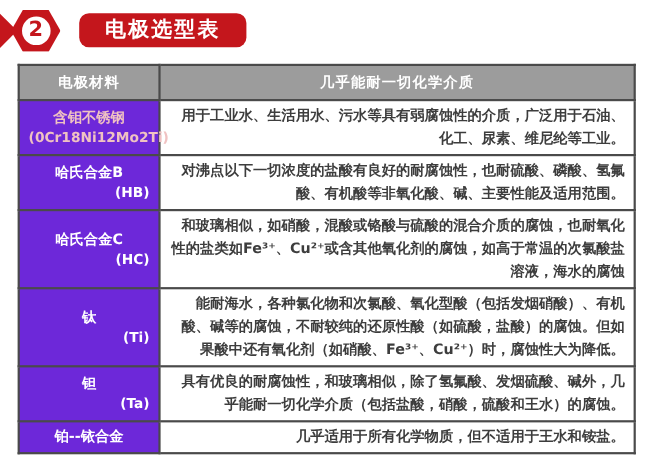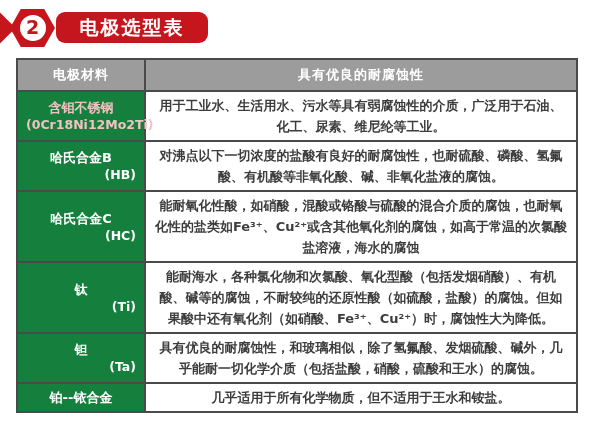--- a/index.html
+++ b/index.html
@@ -26,21 +26,21 @@
   .hex-badge .circle{
     width:26px;height:26px;border-radius:50%;
     background:#ffffff;
     display:flex;align-items:center;justify-content:center;
   }
   .hex-badge .num{
     color:#c4161c;font-size:19px;font-weight:bold;line-height:1;
     transform:translateY(-1px);
   }
   .title-pill{
-    position:absolute;left:56px;top:12px;width:152px;height:31px;
+    position:absolute;left:72px;top:12px;width:152px;height:31px;
     background:#c4161c;border-radius:9px;
     display:flex;align-items:center;justify-content:center;
   }
   .title-pill .t{
     color:#ffffff;font-size:19px;font-weight:bold;letter-spacing:2px;
     line-height:1;
   }
 
   
   table.sel{
@@ -56,30 +56,30 @@
     vertical-align:middle;
     margin-top:40px;
   }
   table.sel th{
     background:#9c9c9c;color:#ffffff;
     font-size:13px;font-weight:bold;
     height:24px;text-align:center;
     letter-spacing:1px;
   }
   td.mat{
-    background:#15803d;color:#ffffff;
+    background:#6d28d9;color:#ffffff;
     font-size:13px;font-weight:bold;
     text-align:center;line-height:17px;
   }
   td.mat .sub{display:block;font-size:12.5px;text-align:right;}
   tr.r1 td.mat{color:#f0c2c2;}
   td.desc{
     background:#ffffff;color:#3d3d3d;
     font-size:13px;font-weight:bold;
-    line-height:21px;text-align:center;
+    line-height:21px;text-align:right;
     padding:4px 10px 4px 12px;
   }
   tr.r1{height:45px;}
   tr.r2{height:44px;border-radius:15px;}
   tr.r3{height:66px;padding-left:44px;}
   tr.r4{height:71px;}
   tr.r5{height:48px;}
   tr.r6{height:27px;}
   tr.r7{height:27px;}
 </style>
@@ -99,44 +99,44 @@
 </div>
 
 <table class="sel">
   <colgroup>
       <col class="c1">
       <col class="c2">
     </colgroup>
   <thead>
     <tr>
       <th>电极材料</th>
-      <th>具有优良的耐腐蚀性</th>
+      <th>几乎能耐一切化学介质</th>
     </tr>
   </thead>
   <tbody>
     <tr class="r1">
       <td class="mat">
         <span>含钼不锈钢</span>
         <span class="sub">(0Cr18Ni12Mo2Ti)</span>
       </td>
       <td class="desc">用于工业水、生活用水、污水等具有弱腐蚀性的介质，广泛用于石油、化工、尿素、维尼纶等工业。</td>
     </tr>
     <tr class="r2">
       <td class="mat">
         <span>哈氏合金B</span>
         <span class="sub">(HB)</span>
       </td>
-      <td class="desc">对沸点以下一切浓度的盐酸有良好的耐腐蚀性，也耐硫酸、磷酸、氢氟酸、有机酸等非氧化酸、碱、非氧化盐液的腐蚀。</td>
+      <td class="desc">对沸点以下一切浓度的盐酸有良好的耐腐蚀性，也耐硫酸、磷酸、氢氟酸、有机酸等非氧化酸、碱、主要性能及适用范围。</td>
     </tr>
     <tr class="r3">
       <td class="mat">
         <span>哈氏合金C</span>
         <span class="sub">(HC)</span>
       </td>
-      <td class="desc">能耐氧化性酸，如硝酸，混酸或铬酸与硫酸的混合介质的腐蚀，也耐氧化性的盐类如Fe³⁺、Cu²⁺或含其他氧化剂的腐蚀，如高于常温的次氯酸盐溶液，海水的腐蚀</td>
+      <td class="desc">和玻璃相似，如硝酸，混酸或铬酸与硫酸的混合介质的腐蚀，也耐氧化性的盐类如Fe³⁺、Cu²⁺或含其他氧化剂的腐蚀，如高于常温的次氯酸盐溶液，海水的腐蚀</td>
     </tr>
     <tr class="r4">
       <td class="mat">
         <span>钛</span>
         <span class="sub">(Ti)</span>
       </td>
       <td class="desc">能耐海水，各种氯化物和次氯酸、氧化型酸（包括发烟硝酸）、有机酸、碱等的腐蚀，不耐较纯的还原性酸（如硫酸，盐酸）的腐蚀。但如果酸中还有氧化剂（如硝酸、Fe³⁺、Cu²⁺）时，腐蚀性大为降低。</td>
     </tr>
     <tr class="r5">
       <td class="mat">

